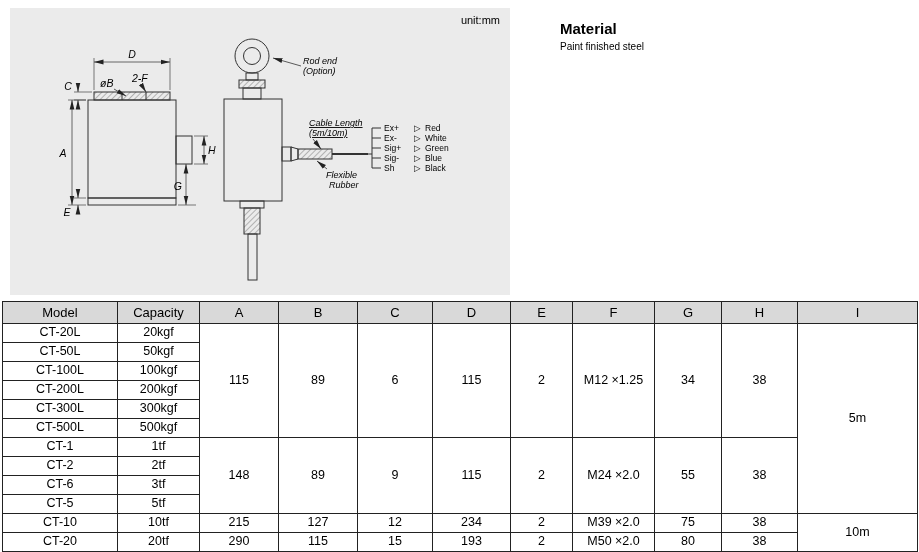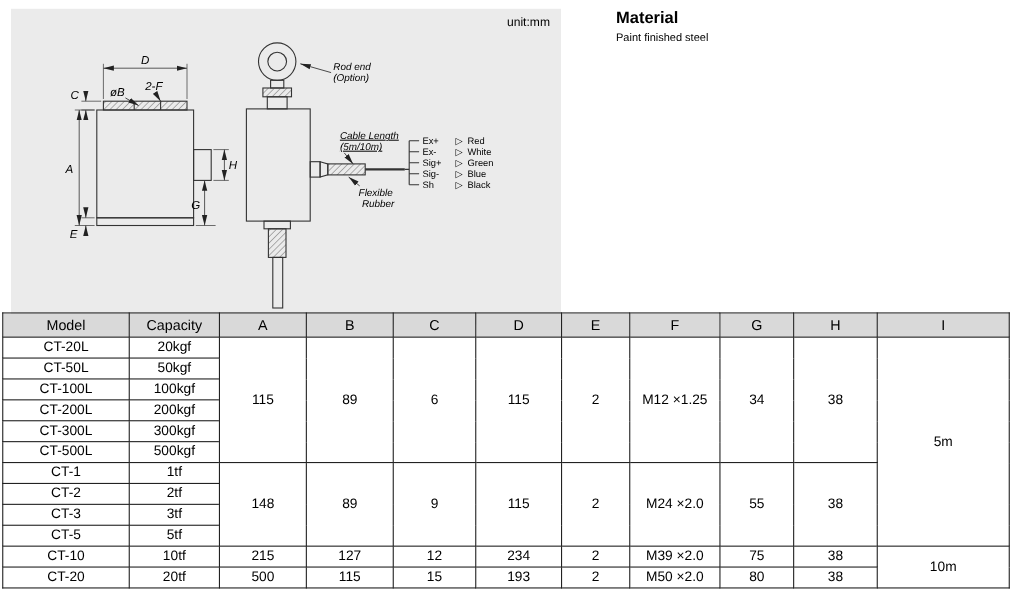--- a/index.html
+++ b/index.html
@@ -4,24 +4,24 @@
 <style>
   * { margin:0; padding:0; box-sizing:border-box; }
   html,body { width:919px; height:552px; background:#fff; overflow:hidden;
               font-family:"Liberation Sans", sans-serif; color:#000; }
   .sheet { position:relative; width:919px; height:432px; }
 
   .drawing-area { position:absolute; left:10px; top:8px; width:500px; height:287px; background:#ebebeb; }
 
   .info { position:absolute; left:560px; top:8px; width:350px; }
   .info-title { font-weight:bold; font-size:15px; margin-top:14px; }
-  .info-title.first { margin-top:0; }
+  .info-title.first { margin-top:12px; }
   .info-text { font-size:10px; margin-top:3px; line-height:1.35; }
 
-  table.spec { position:absolute; left:2px; top:284px; width:915px;
+  table.spec { position:absolute; left:2px; top:301px; width:915px;
                border-collapse:collapse; table-layout:fixed; }
   .spec th, .spec td { border:1px solid #222; text-align:center; vertical-align:middle;
                        font-size:12.5px; padding:0; height:19px; line-height:1.05;
                        overflow:hidden; white-space:nowrap; background:#fff; }
   .spec th { background:#d9d9d9; height:22px; font-weight:normal; font-size:13px; }
 
   
   .svg-line { stroke:#333; stroke-width:1; fill:none; }
   .ext-line { stroke:#444; stroke-width:0.7; fill:none; }
   .dim-line { stroke:#444; stroke-width:0.8; fill:none; }
@@ -243,21 +243,21 @@
           <td rowspan="4">2</td>
           <td rowspan="4">M24 ×2.0</td>
           <td rowspan="4">55</td>
           <td rowspan="4">38</td>
         </tr>
         <tr>
           <td>CT-2</td>
           <td>2tf</td>
         </tr>
         <tr>
-          <td>CT-3</td>
+          <td>CT-6</td>
           <td>3tf</td>
         </tr>
         <tr>
           <td>CT-5</td>
           <td>5tf</td>
         </tr>
         <tr>
           <td>CT-10</td>
           <td>10tf</td>
           <td>215</td>
@@ -266,21 +266,21 @@
           <td>234</td>
           <td>2</td>
           <td>M39 ×2.0</td>
           <td>75</td>
           <td>38</td>
           <td rowspan="2">10m</td>
         </tr>
         <tr>
           <td>CT-20</td>
           <td>20tf</td>
-          <td>500</td>
+          <td>290</td>
           <td>115</td>
           <td>15</td>
           <td>193</td>
           <td>2</td>
           <td>M50 ×2.0</td>
           <td>80</td>
           <td>38</td>
         </tr>
       </tbody>
   </table>

